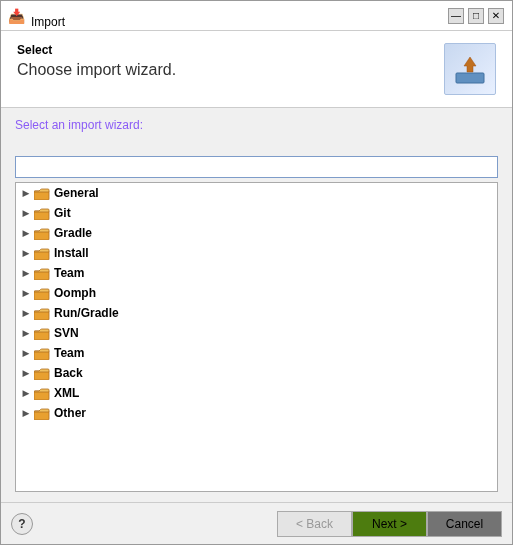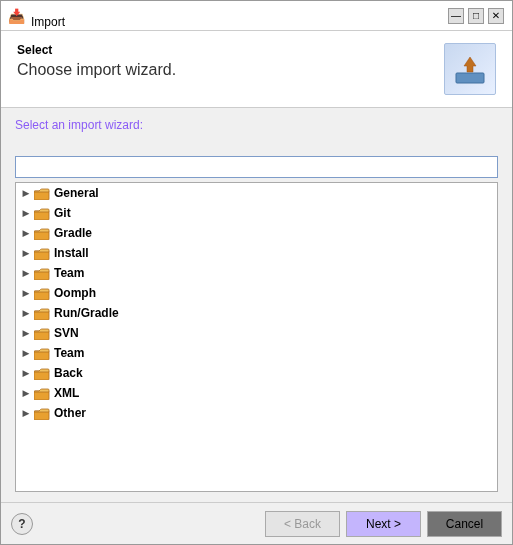--- a/index.html
+++ b/index.html
@@ -187,39 +187,38 @@
       display: flex;
       align-items: center;
       justify-content: center;
       font-size: 12px;
       font-weight: bold;
       cursor: pointer;
       color: #333;
     }
     .footer-right {
       display: flex;
-      gap: 6px;
     }
     .footer-btn {
       min-width: 75px;
       height: 26px;
       border: 1px solid #aaa;
       background: #737373;
       font-size: 12px;
       cursor: pointer;
       padding: 0 10px;
       color: #000;
     }
     .footer-btn:disabled {
       color: #999;
       cursor: default;
       background: #e4e4e4;
     }
     .footer-btn.active {
-      background: #c4b5fd;
+      background: #4d7c0f;
     }
   </style>
 </head>
 <body>
 
 <div class="window">
 
   <div class="title-bar">
     <div class="title-bar-left">
       <div class="title-icon">📥</div>

